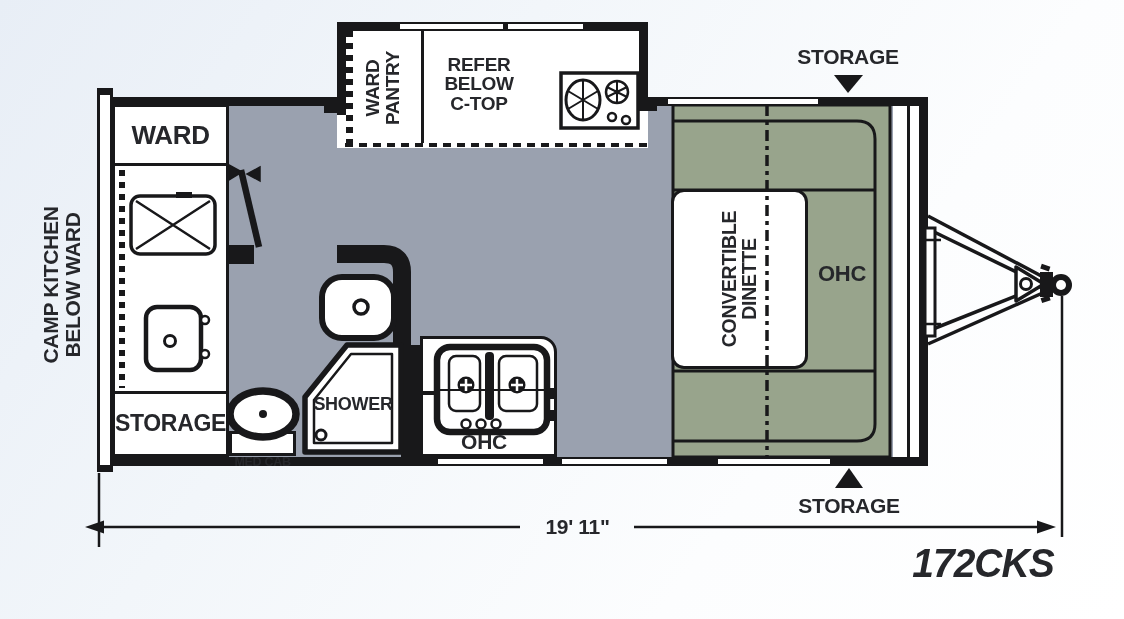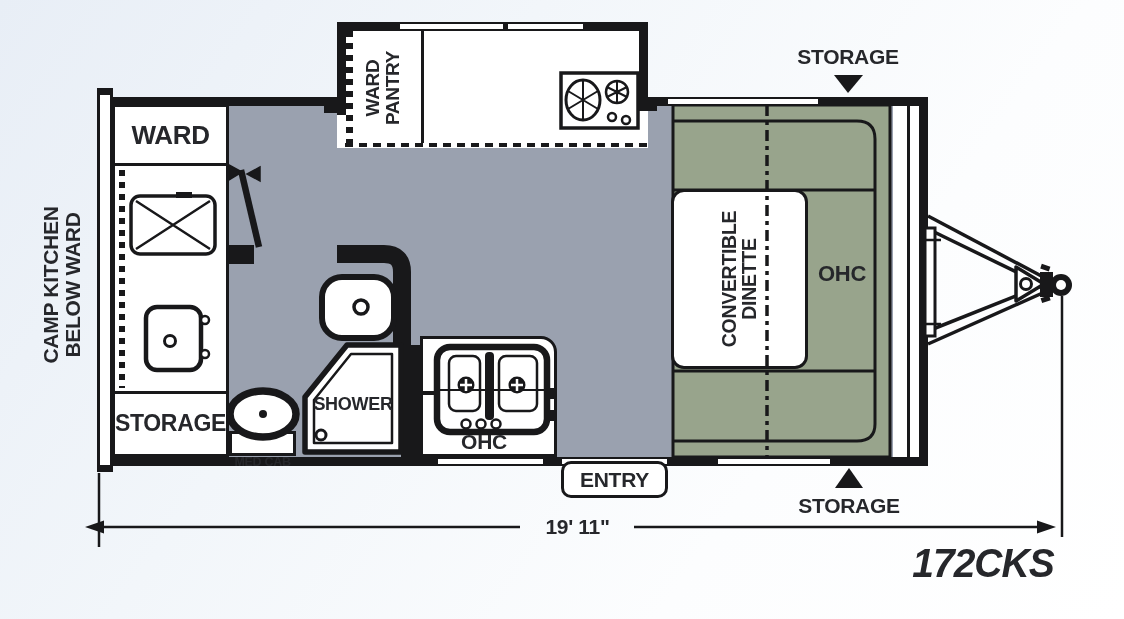--- a/index.html
+++ b/index.html
@@ -80,23 +80,20 @@
   <div class="wall" style="left:401px;top:345px;width:19px;height:113px;"></div>
 
   <div class="box" style="left:420px;top:336px;width:137px;height:121px;border-width:3.5px;border-radius:0 16px 0 0;"></div>
   <div class="wall" style="left:420px;top:391px;width:137px;height:3.5px;"></div>
   <div class="wall" style="left:549px;top:388px;width:8px;height:11px;"></div>
   <div class="wall" style="left:549px;top:410px;width:8px;height:11px;"></div>
 
   <div class="box" style="left:229px;top:431px;width:67px;height:25px;">
     <span class="lbl" style="position:static;font-size:12.5px;margin-top:38px;">MED CAB</span>
   </div>
-  <div class="box" style="left:561px;top:461px;width:107px;height:37px;border-width:3.5px;border-radius:10px;">
-    <span class="lbl" style="position:static;font-size:21px;">ENTRY</span>
-  </div>
 
   <svg width="1124" height="619" viewBox="0 0 1124 619">
     <g stroke="#18181a" fill="none">
 
       <g>
         <rect x="131" y="196" width="84" height="58" rx="9" fill="#fff" stroke-width="3.5"></rect>
         <path d="M136,201 L173,225 M210,201 L173,225 M136,249 L173,225 M210,249 L173,225" stroke-width="2.5"></path>
         <rect x="176" y="192" width="16" height="6" fill="#18181a" stroke="none"></rect>
       </g>
 
@@ -193,20 +190,25 @@
   <div class="lbl" style="left:-53px;top:261px;width:230px;height:48px;font-size:21px;transform:rotate(-90deg);">
     <span>CAMP KITCHEN</span>
     <span>BELOW WARD</span>
   </div>
 
   <div class="lbl" style="left:323px;top:66px;width:120px;height:44px;font-size:19px;transform:rotate(-90deg);">
     <span>WARD</span>
     <span>PANTRY</span>
   </div>
 
+  <div class="lbl" style="left:419px;top:52px;width:120px;height:64px;font-size:19px;">
+    <span>REFER</span>
+    <span>BELOW</span>
+    <span>C-TOP</span>
+  </div>
 
   <div class="lbl" style="left:778px;top:45px;width:140px;height:24px;font-size:21px;">
       <span>STORAGE</span>
     </div>
 
   <div class="lbl" style="left:779px;top:494px;width:140px;height:24px;font-size:21px;">
       <span>STORAGE</span>
     </div>
 
   <div class="lbl" style="left:298px;top:393px;width:110px;height:22px;font-size:18px;text-align:center;">

